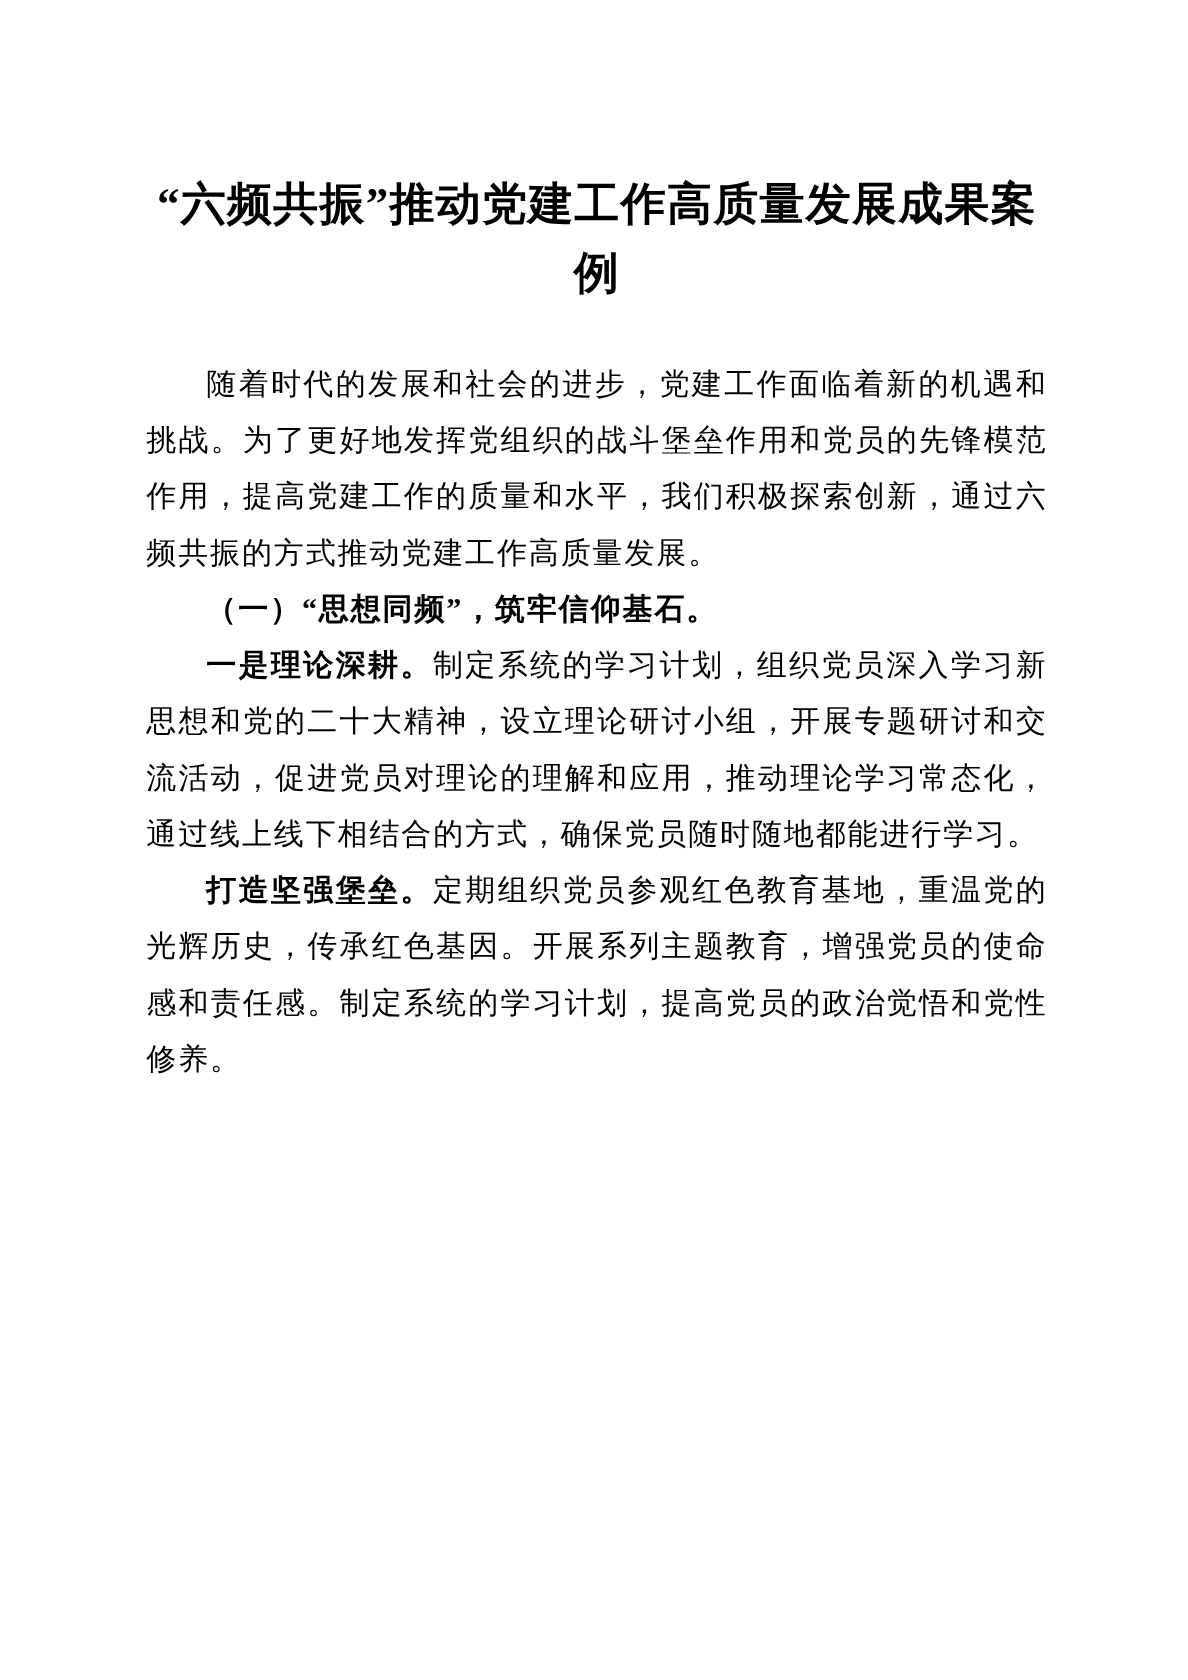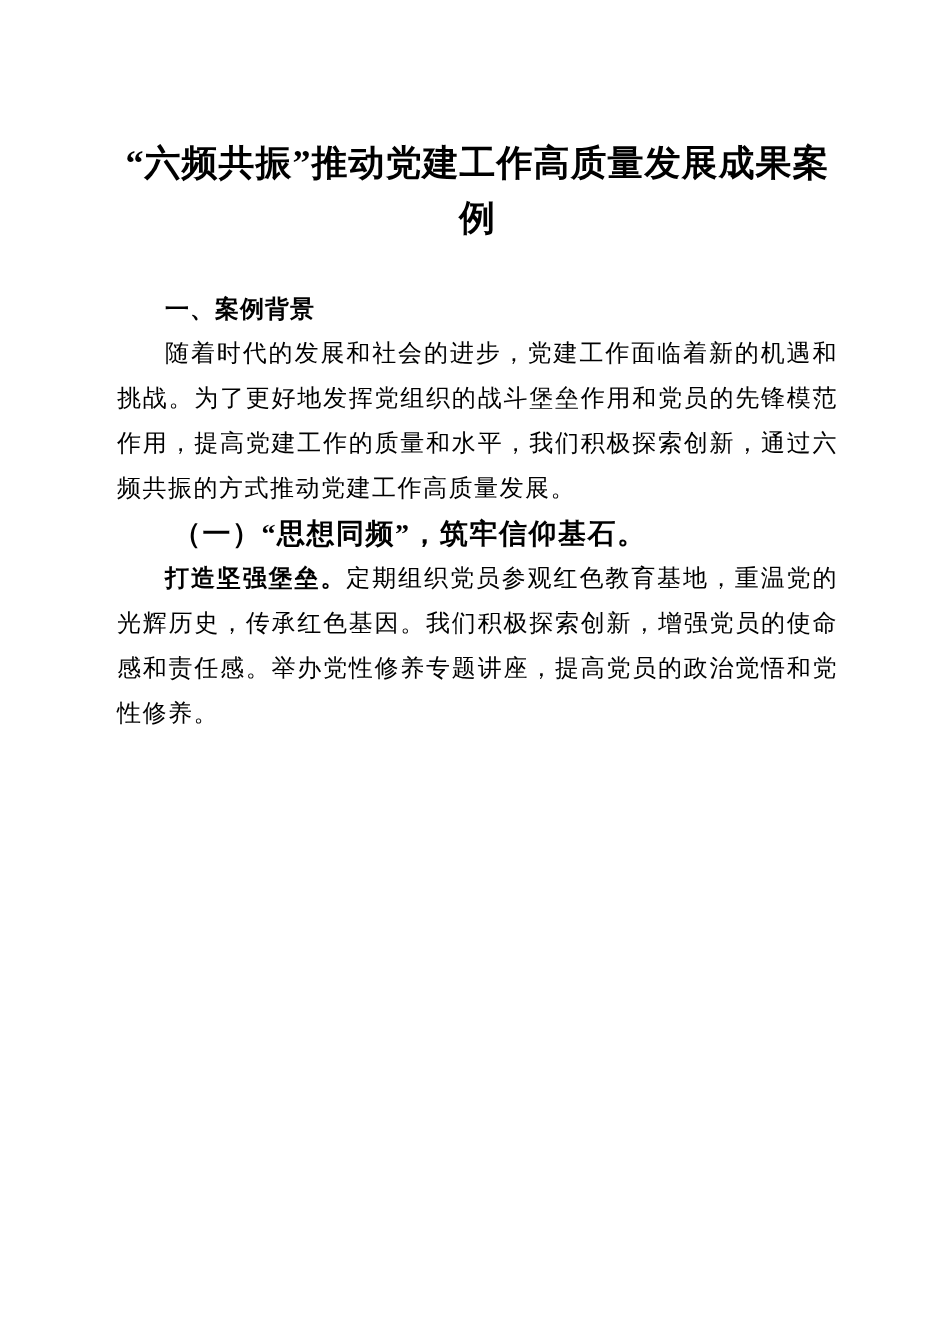--- a/index.html
+++ b/index.html
@@ -44,42 +44,42 @@
     font-size: 24px;
     line-height: 45px;
     text-align: justify;
     text-indent: 2em;
     letter-spacing: 1.5px;
     margin: 0;
   }
   .subheading {
     font-family: "Liberation Serif", serif;
     font-weight: bold;
-    font-size: 28px;
+    font-size: 24px;
     line-height: 45px;
     text-indent: 2em;
     letter-spacing: 1.5px;
     margin: 0;
   }
   .lead {
     font-weight: bold;
   }
 </style>
 </head>
 <body>
 
 <div class="page">
 
   <h1 class="doc-title">“六频共振”推动党建工作高质量发展成果案例</h1>
 
-  <h2 class="heading">一、案例背景</h2>
 
   <p class="para">随着时代的发展和社会的进步，党建工作面临着新的机遇和挑战。为了更好地发挥党组织的战斗堡垒作用和党员的先锋模范作用，提高党建工作的质量和水平，我们积极探索创新，通过六频共振的方式推动党建工作高质量发展。</p>
 
 
   <h3 class="subheading">（一）“思想同频”，筑牢信仰基石。</h3>
 
+  <p class="para"><span class="lead">一是理论深耕。</span><span>制定系统的学习计划，组织党员深入学习新思想和党的二十大精神，设立理论研讨小组，开展专题研讨和交流活动，促进党员对理论的理解和应用，推动理论学习常态化，通过线上线下相结合的方式，确保党员随时随地都能进行学习。</span></p>
 
-  <p class="para"><span class="lead">打造坚强堡垒。</span><span>定期组织党员参观红色教育基地，重温党的光辉历史，传承红色基因。我们积极探索创新，增强党员的使命感和责任感。举办党性修养专题讲座，提高党员的政治觉悟和党性修养。</span></p>
+  <p class="para"><span class="lead">打造坚强堡垒。</span><span>定期组织党员参观红色教育基地，重温党的光辉历史，传承红色基因。开展系列主题教育，增强党员的使命感和责任感。制定系统的学习计划，提高党员的政治觉悟和党性修养。</span></p>
 
 
 
 </div>
 
 </body></html>

